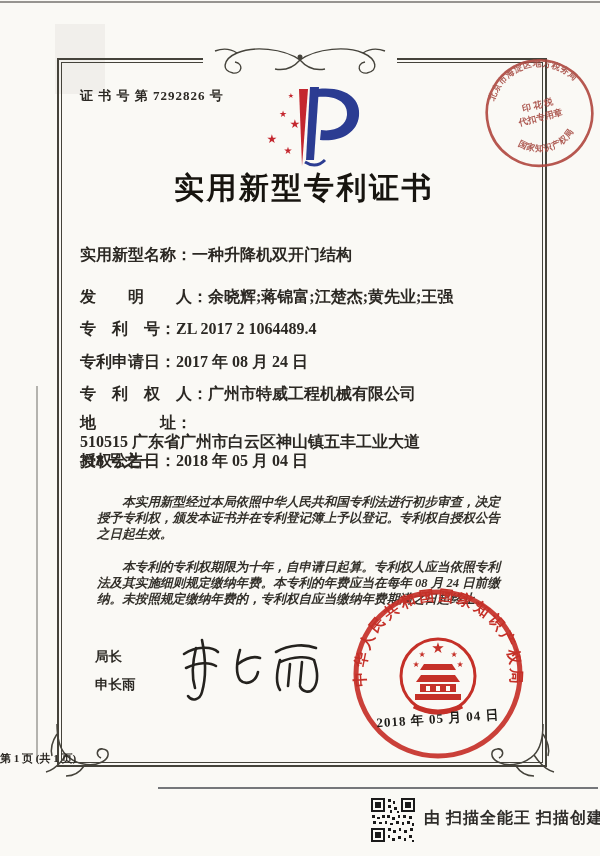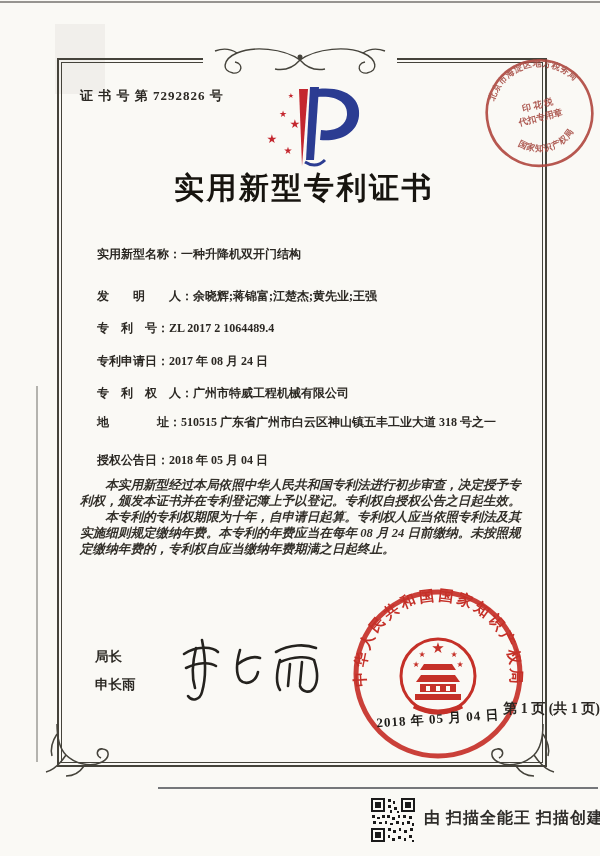--- a/index.html
+++ b/index.html
@@ -20,36 +20,36 @@
   .ornament-top{left:203px;top:44px;width:194px;height:32px;background:#faf9f5;}
   .ornament-corner{width:70px;height:56px;}
   .ornament-corner.left{left:44px;top:724px;}
   .ornament-corner.right{left:486px;top:724px;transform:scaleX(-1);}
   
   .cert-number{left:80px;top:87px;font-size:13px;font-weight:700;white-space:pre;letter-spacing:1px;font-family:Liberation Serif, serif;}
   .logo{left:243px;top:84px;}
   .tax-stamp{left:482px;top:54px;transform:rotate(-14deg);opacity:.9;}
   .title{left:0;right:0;top:168px;text-align:center;font-size:30px;font-weight:700;letter-spacing:2.5px;color:#17140f;padding-left:8px;}
   
-  .row{left:80px;width:442px;font-size:12px;font-weight:700;line-height:19px;margin-left:17px;}
+  .row{left:80px;width:442px;font-size:16px;font-weight:700;line-height:19px;}
   .row .lbl{white-space:pre;}
   .row .val{display:inline-block;vertical-align:top;max-width:358px;white-space:pre-wrap;}
   .grant-right{position:absolute;left:273px;top:0;white-space:pre;}
   
   .paras{left:80px;top:478px;width:444px;font-style:italic;font-weight:600;font-size:12.6px;line-height:15.9px;color:#33302a;}
-  .paras p{margin:0;text-indent:2em;}
+  .paras p{margin:17px;text-indent:2em;}
   
   .director-title{left:95px;top:648px;font-size:13.5px;font-weight:700;text-align:center;}
   .director-name{left:95px;top:676px;font-size:13.5px;font-weight:700;}
   .signature{left:168px;top:630px;}
   
   .seal{left:350px;top:586px;}
   .seal-date{left:354px;top:710px;width:168px;text-align:center;font-size:13px;font-weight:700;color:#1e1c18;letter-spacing:1px;transform:rotate(-4deg);}
   
-  .page-footer{left:0;right:0;top:700px;text-align:right;font-size:14px;font-weight:700;white-space:pre;}
+  .page-footer{left:0;right:0;top:751px;text-align:left;font-size:11px;font-weight:700;white-space:pre;}
   .separator{left:158px;top:787px;width:440px;height:2px;background:#75777a;}
   .qr{left:371px;top:798px;}
   .scanner-note{left:424px;top:808px;font-size:16px;font-weight:700;letter-spacing:1px;color:#2e2c29;white-space:pre;}
 </style>
 </head>
 <body>
 
 <div class="abs scan-top-line"></div>
 <div class="abs scan-corner-box"></div>
 <div class="abs spine-shadow"></div>

